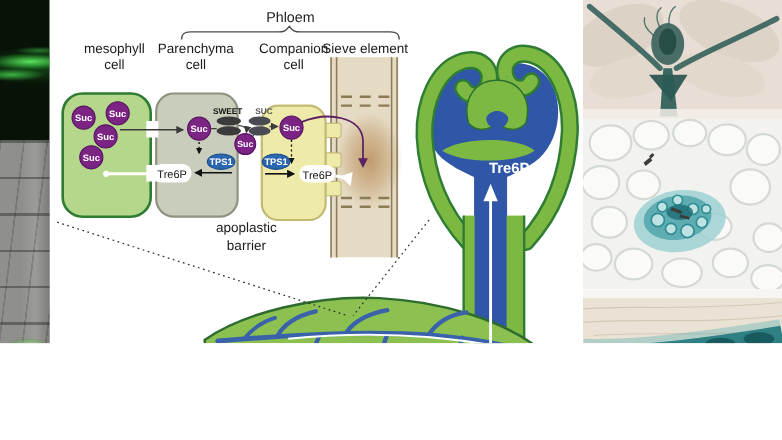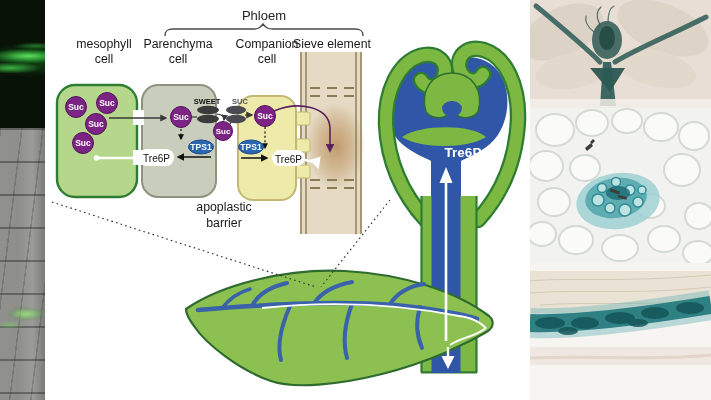--- a/index.html
+++ b/index.html
@@ -1,16 +1,16 @@
 <!DOCTYPE html>
 <html><head>
 <meta charset="utf-8">
 <style>
   html,body{margin:0;padding:0;background:#fff;}
-  .figure{position:relative;width:711px;height:400px;overflow:hidden;background:#fff;
+  .figure{position:relative;width:711px;height:312px;overflow:hidden;background:#fff;
           font-family:"Liberation Sans", sans-serif;}
   .strip-left{position:absolute;left:0;top:0;width:45px;height:400px;}
   .strip-left .fluor{
     width:45px;height:128px;
     background:
       radial-gradient(55px 10px at 28px 56px, rgba(94,235,96,.95), rgba(40,170,52,.35) 55%, rgba(10,60,15,0) 75%),
       radial-gradient(45px 8px at 10px 68px, rgba(70,215,80,.8), rgba(10,60,15,0) 70%),
       radial-gradient(70px 22px at 30px 60px, rgba(30,130,40,.5), rgba(5,30,8,0) 78%),
       radial-gradient(30px 5px at 36px 46px, rgba(60,200,70,.55), rgba(5,30,8,0) 75%),
       #081207;}

